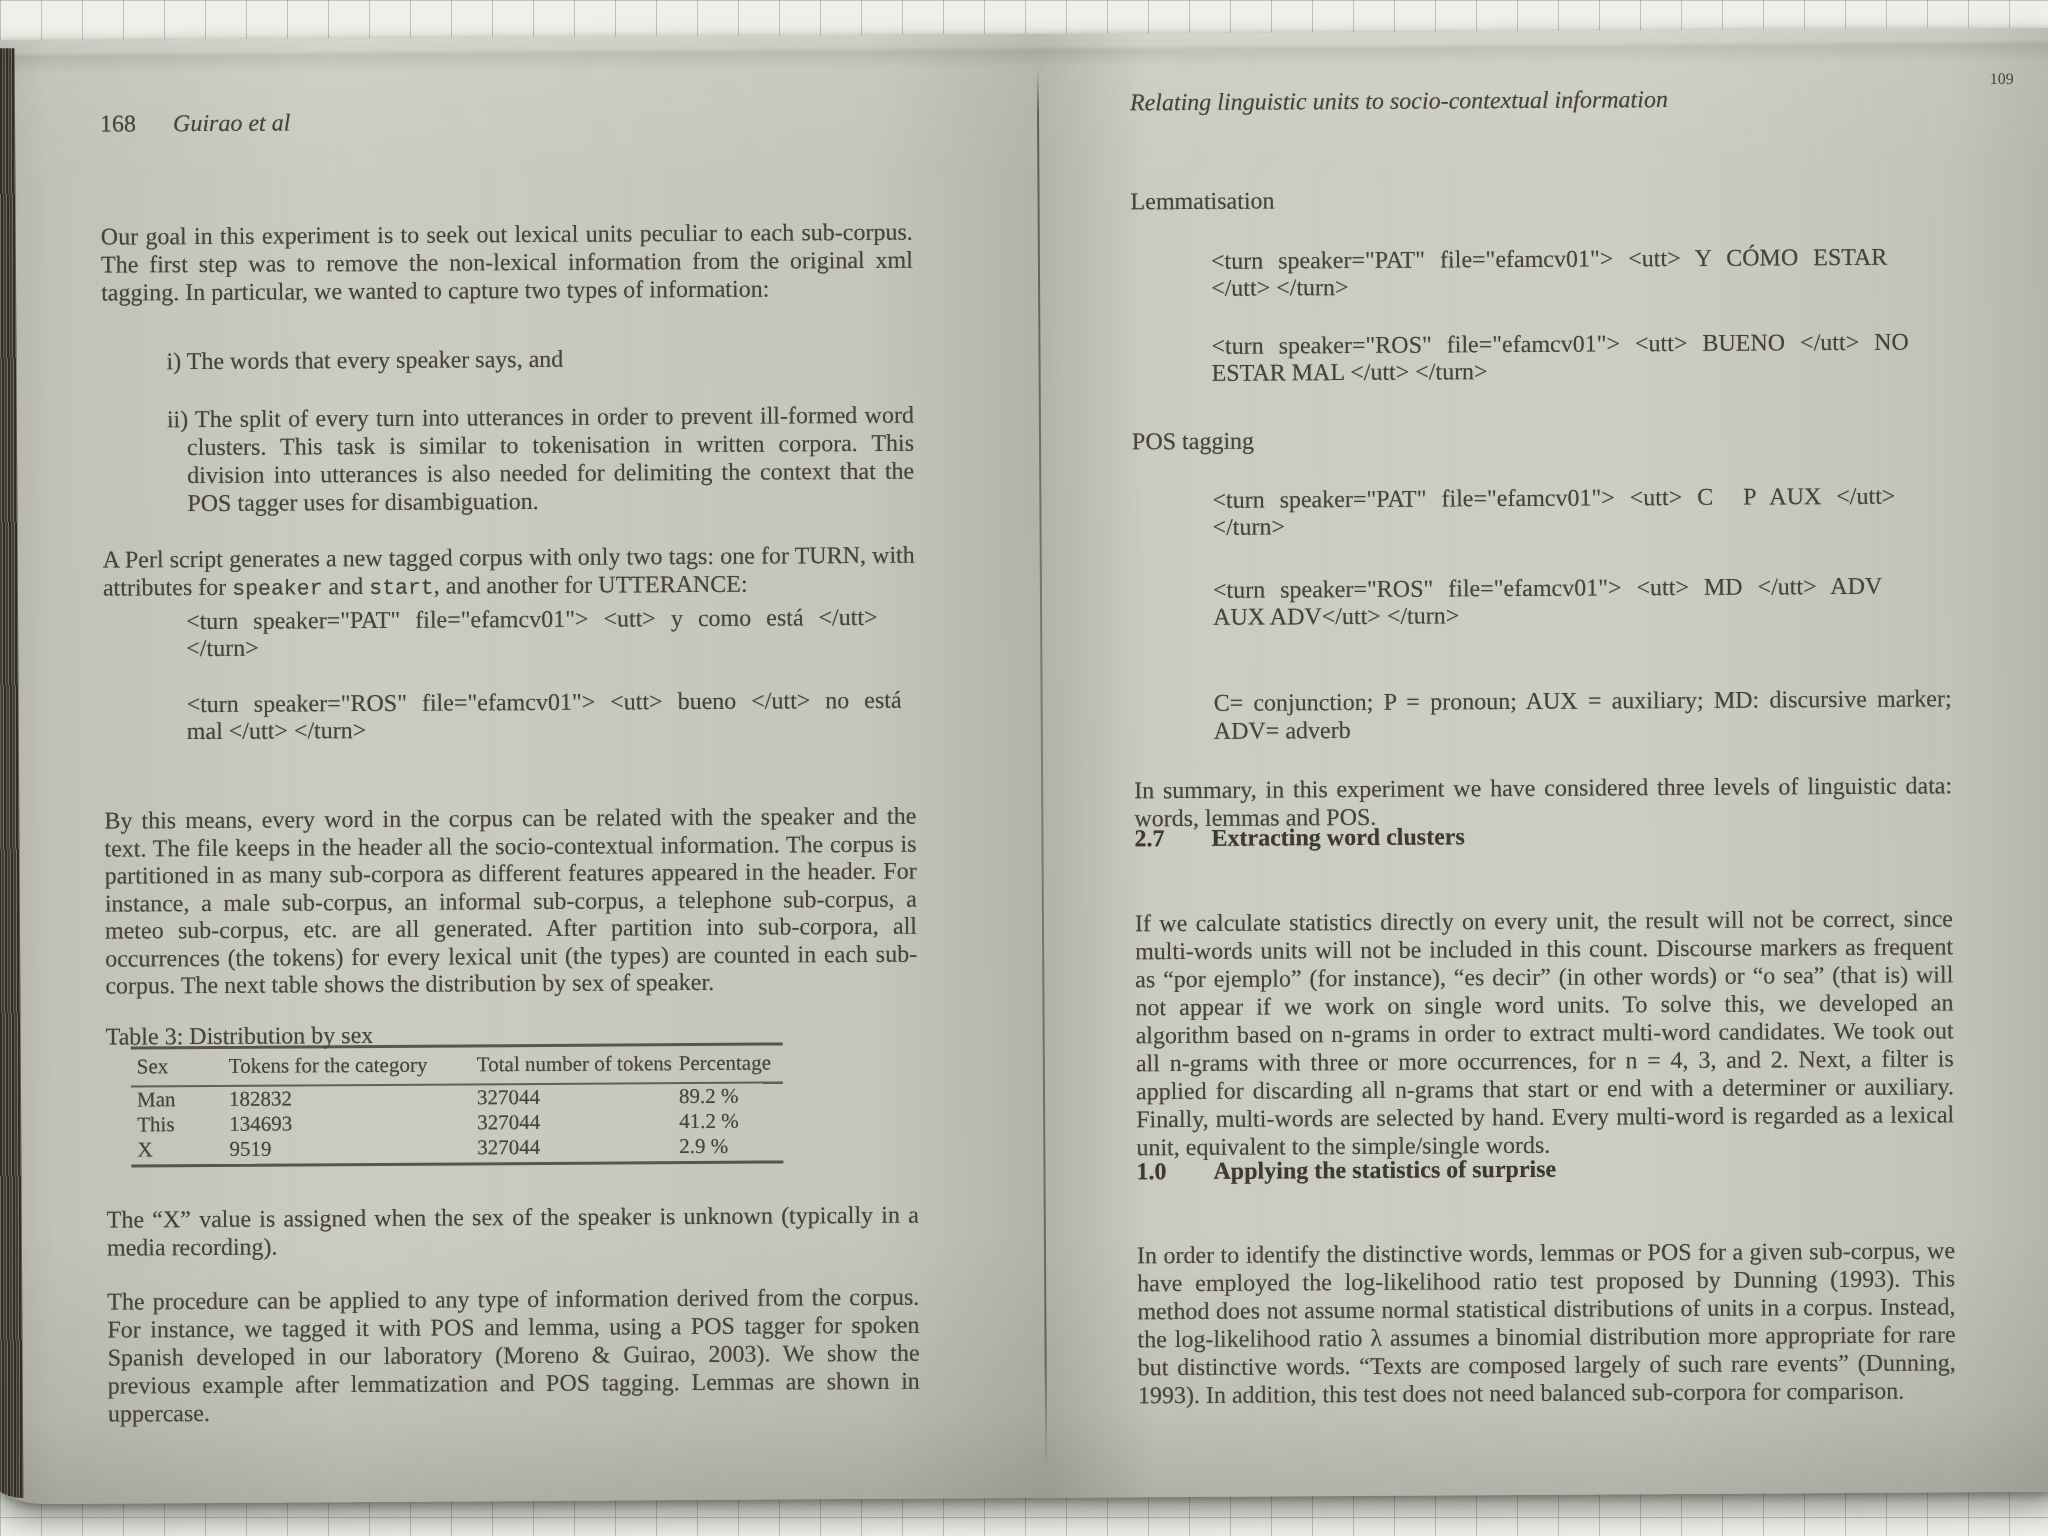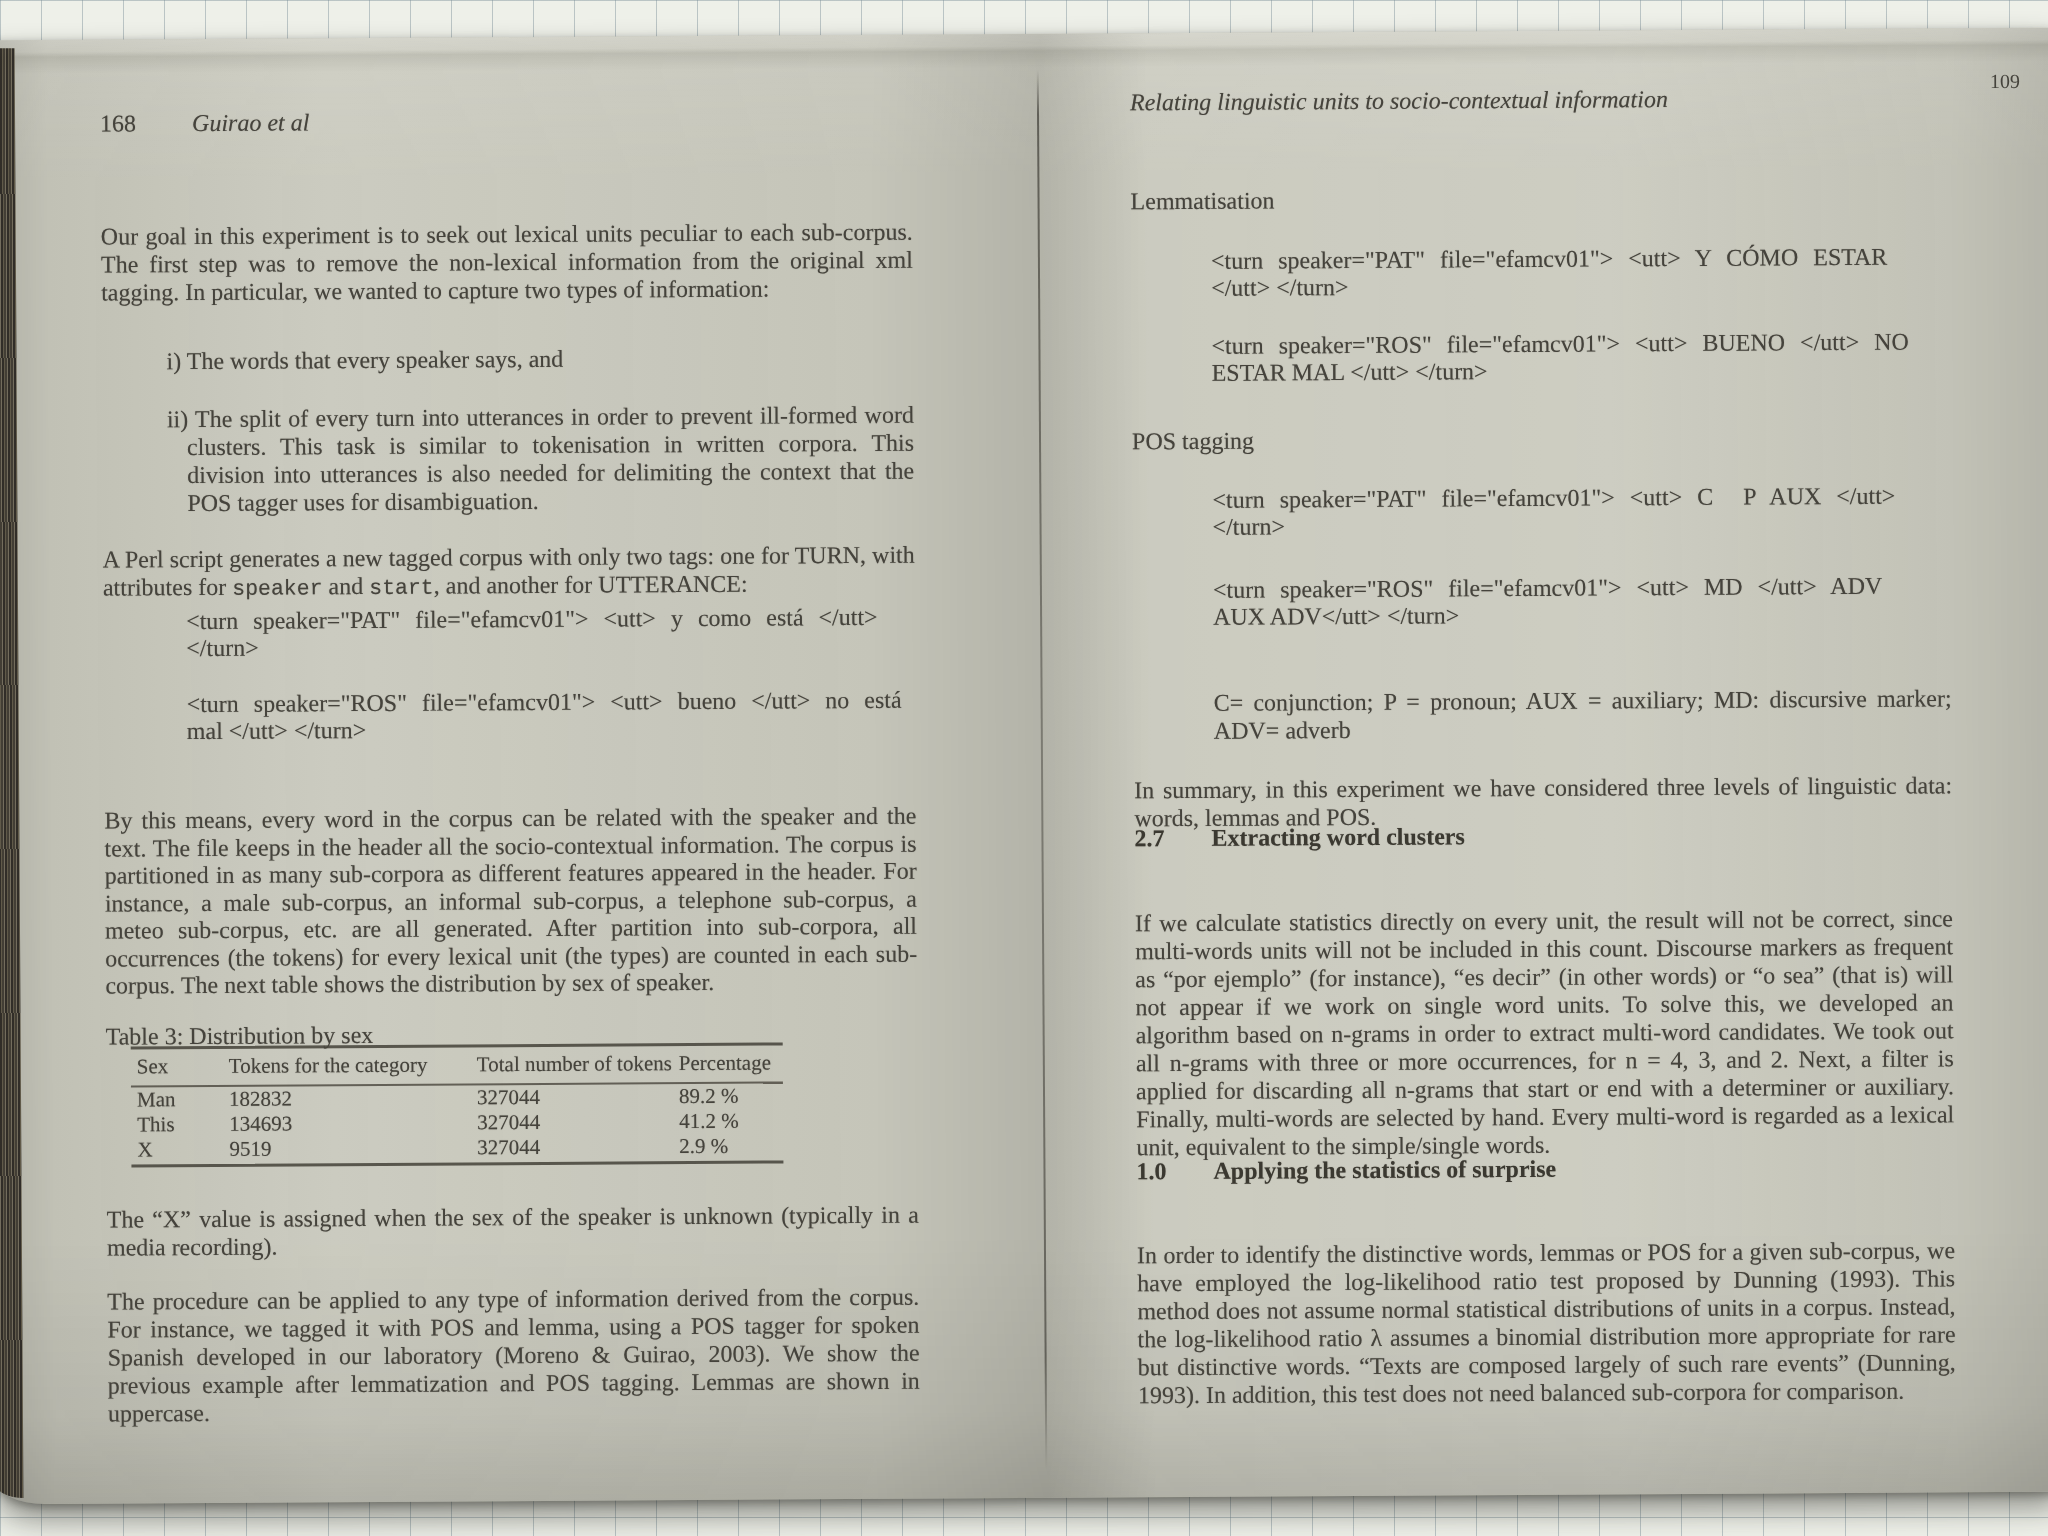--- a/index.html
+++ b/index.html
@@ -56,34 +56,34 @@
   .sechead{display:flex;font-weight:bold;color:#3b3931;text-align:left;}
   .sechead .num{width:77px;flex:0 0 auto;}
   .caption{text-align:left;}
   .caption b{font-weight:normal;}
   .tbl{position:absolute;left:25px;width:652px;font-size:21px;line-height:23px;
        border-top:3px solid rgba(72,69,60,0.88);border-bottom:3px solid rgba(72,69,60,0.88);
        text-shadow:0 0 1px rgba(66,62,54,0.45);}
   .trow{display:grid;grid-template-columns:92px 248px 202px 1fr;padding:1px 0 1px 6px;text-align:left;}
   .thead{border-bottom:2px solid rgba(72,69,60,0.8);padding:6px 0 7px 6px;}
   .trow .c{padding-right:4px;}
-  .pagenum-right{position:absolute;left:860px;top:42px;font-size:20px;text-align:right;}
+  .pagenum-right{position:absolute;left:860px;top:42px;font-size:16px;text-align:right;}
 </style>
 </head>
 <body>
 
 <div class="book">
   <div class="spine-edge"></div>
   <div class="gutter"></div>
 
   <div class="page page-left">
 
     <div class="blk runhead no-just" style="top:70px;">
       <span>168</span>
-      <span class="italic" style="margin-left:56px;text-align:right;">Guirao et al</span>
+      <span class="italic" style="margin-left:37px;text-align:right;">Guirao et al</span>
     </div>
 
     <p class="blk" style="top:159px;">Our goal in this experiment is to seek out lexical units peculiar to each sub-corpus. The first step was to remove the non-lexical information from the original xml tagging.  In particular, we wanted to capture two types of information:</p>
 
     <p class="blk indent1 no-just" style="top:284px;">i) The words that every speaker says, and</p>
 
     <p class="blk hang2" style="top:342px;">ii) The split of every turn into utterances in order to prevent ill-formed word clusters. This task is similar to tokenisation in written corpora. This division into utterances is also needed for delimiting the context that the POS tagger uses for disambiguation.</p>
 
     <p class="blk" style="top:482px;"><span>A Perl script generates a new tagged corpus with only two tags: one for TURN, with attributes for </span><span class="mono">speaker</span><span> and </span><span class="mono">start</span><span>, and another for UTTERANCE:</span></p>
 

